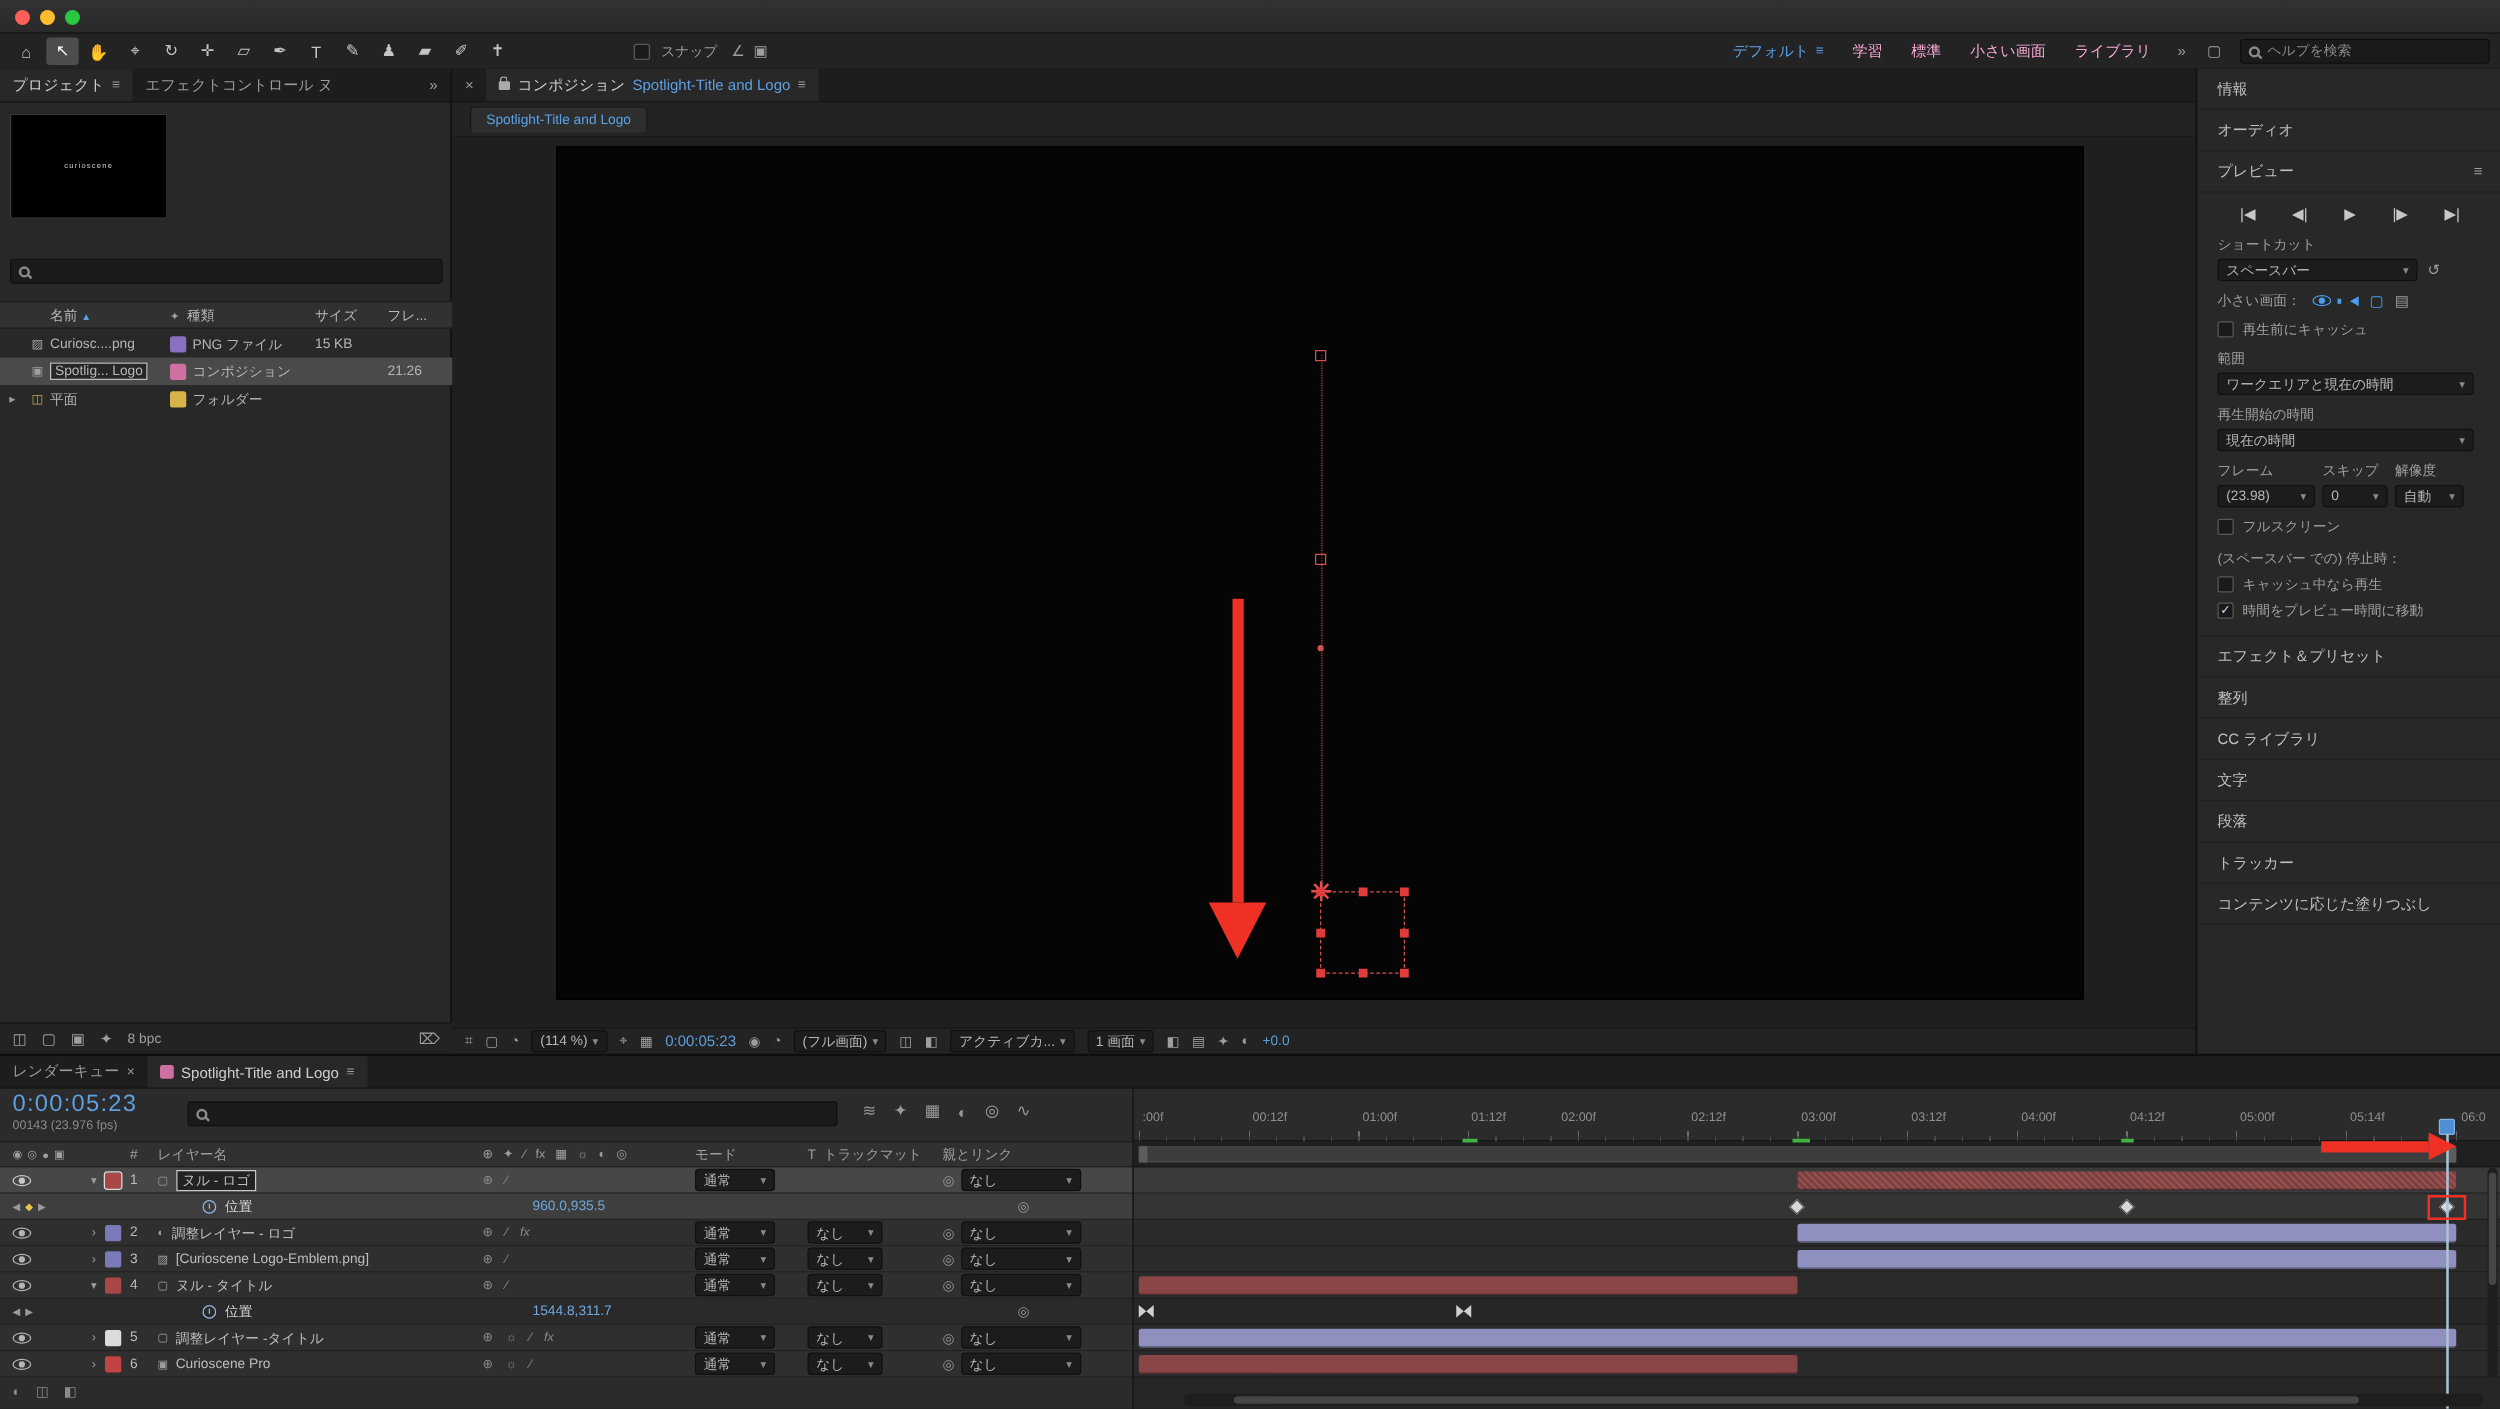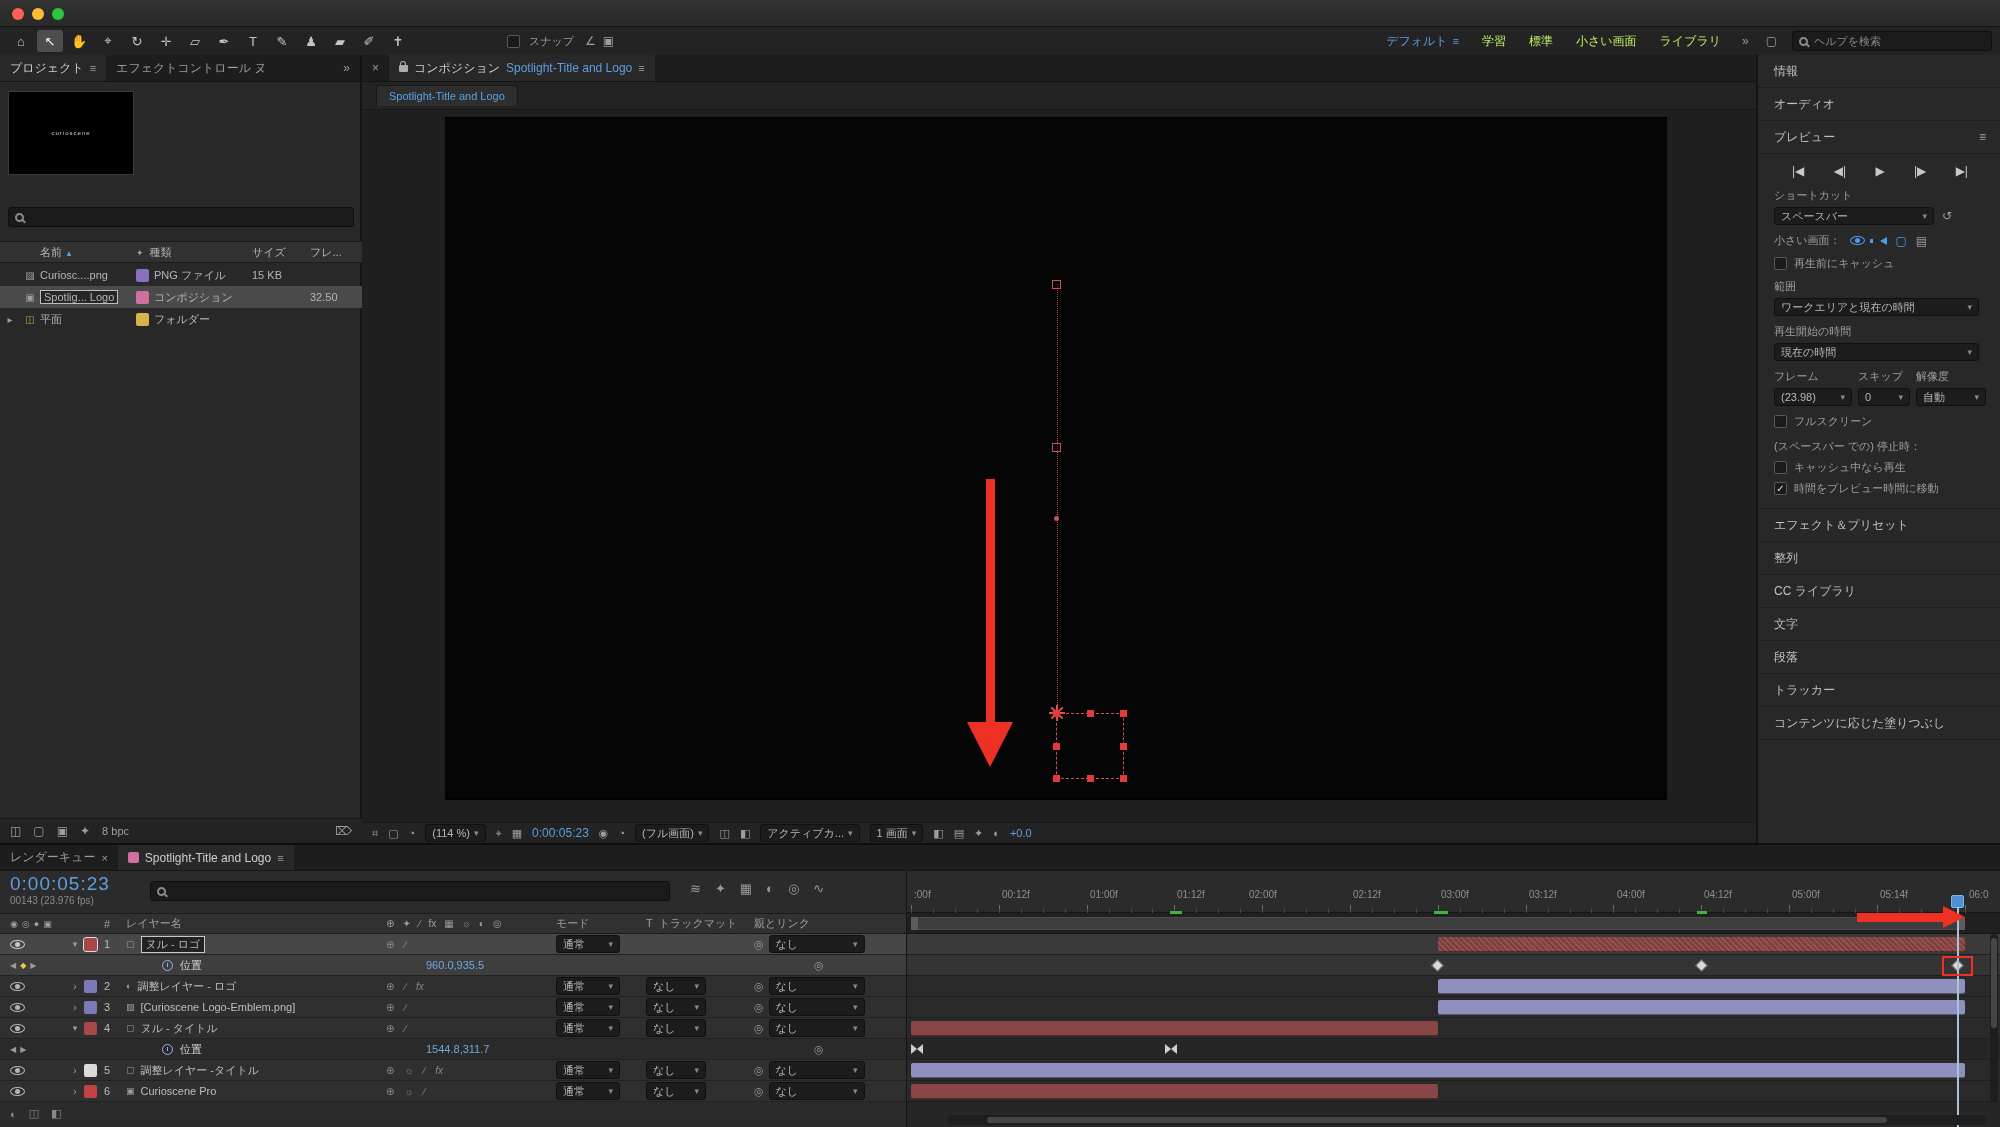--- a/index.html
+++ b/index.html
@@ -11,21 +11,21 @@
 .dd .cv{color:#8a8a8a;font-size:9px}
 .cb{width:13px;height:13px;background:#1a1a1a;border:1px solid #585858;border-radius:2px;display:inline-flex;align-items:center;justify-content:center;font-size:10px;color:#cfe3ff;flex:0 0 auto}
 .lbl{color:#9f9f9f;font-size:11px}
 
 #titlebar{left:0;top:0;width:2000px;height:27px;background:linear-gradient(#323232,#292929);border-bottom:1px solid #141414;text-align:center;line-height:27px;color:#b3b3b3;font-size:13px}
 .tld{position:absolute;top:8px;width:12px;height:12px;border-radius:50%}
 
 #toolbar{left:0;top:27px;width:2000px;height:29px;background:#232323;border-bottom:1px solid #101010;display:flex;align-items:center;padding:0 8px;gap:3px}
 .tool{width:26px;height:22px;display:flex;align-items:center;justify-content:center;color:#c4c4c4;font-size:13px;border-radius:3px}
 .tool.active{background:#4d4d4d;color:#fff}
-.ws{color:#bef264;font-size:12px;padding:0 10px;height:22px;display:flex;align-items:center;gap:5px}
+.ws{color:#f9a8d4;font-size:12px;padding:0 10px;height:22px;display:flex;align-items:center;gap:5px}
 .ws.active{color:#59a2e8}
 
 .panel-tabs{height:27px;background:#1d1d1d;display:flex;align-items:stretch;border-bottom:1px solid #141414}
 .ptab{display:flex;align-items:center;gap:6px;padding:0 10px;font-size:12px;color:#9a9a9a}
 .ptab.active{background:#282828;color:#cecece}
 
 #project{left:0;top:55px;width:362px;height:788px;background:#282828;border-right:2px solid #141414}
 .pgrid{display:grid;grid-template-columns:20px 20px 96px 116px 58px 44px;align-items:center;height:22px;font-size:11px;color:#b5b5b5}
 
 #comp{left:362px;top:55px;width:1394px;height:788px;background:#232323}
@@ -155,21 +155,21 @@
   </div>
   <div class="abs pgrid" style="left:0;top:231px;width:362px;background:#4a4a4a">
     <span></span>
       <span class="ic" style="font-size:10px">▣</span>
     <span style="border:1px solid #bdbdbd;background:#262626;padding:0 3px;width:fit-content">Spotlig... Logo</span>
     <span class="flex" style="gap:5px">
         <span class="chipbx" style="background:#d070a0"></span>
         <span>コンポジション</span>
       </span>
     <span></span>
-    <span>32.50</span>
+    <span>21.26</span>
   </div>
   <div class="abs pgrid" style="left:0;top:253px;width:362px">
     <span class="ic" style="font-size:10px">▸</span>
     <span class="ic" style="font-size:10px;color:#c9a23f">◫</span>
     <span>平面</span>
     <span class="flex" style="gap:5px">
         <span class="chipbx" style="background:#d8b34a"></span>
         <span>フォルダー</span>
       </span>
     <span></span>
@@ -318,21 +318,21 @@
     </div>
     <div class="flex" style="gap:6px;margin:4px 0 8px">
       <span class="dd" style="width:78px">
           <span>(23.98)</span>
           <span class="cv">▾</span>
         </span>
       <span class="dd" style="width:52px">
           <span>0</span>
           <span class="cv">▾</span>
         </span>
-      <span class="dd" style="width:70px">
+      <span class="dd" style="width:55px">
           <span>自動</span>
           <span class="cv">▾</span>
         </span>
     </div>
     <div class="flex" style="gap:7px;margin-bottom:10px">
       <span class="cb"></span>
       <span class="lbl">フルスクリーン</span>
     </div>
     <div class="lbl" style="margin-bottom:6px">(スペースバー での) 停止時：</div>
     <div class="flex" style="gap:7px;margin-bottom:6px">

